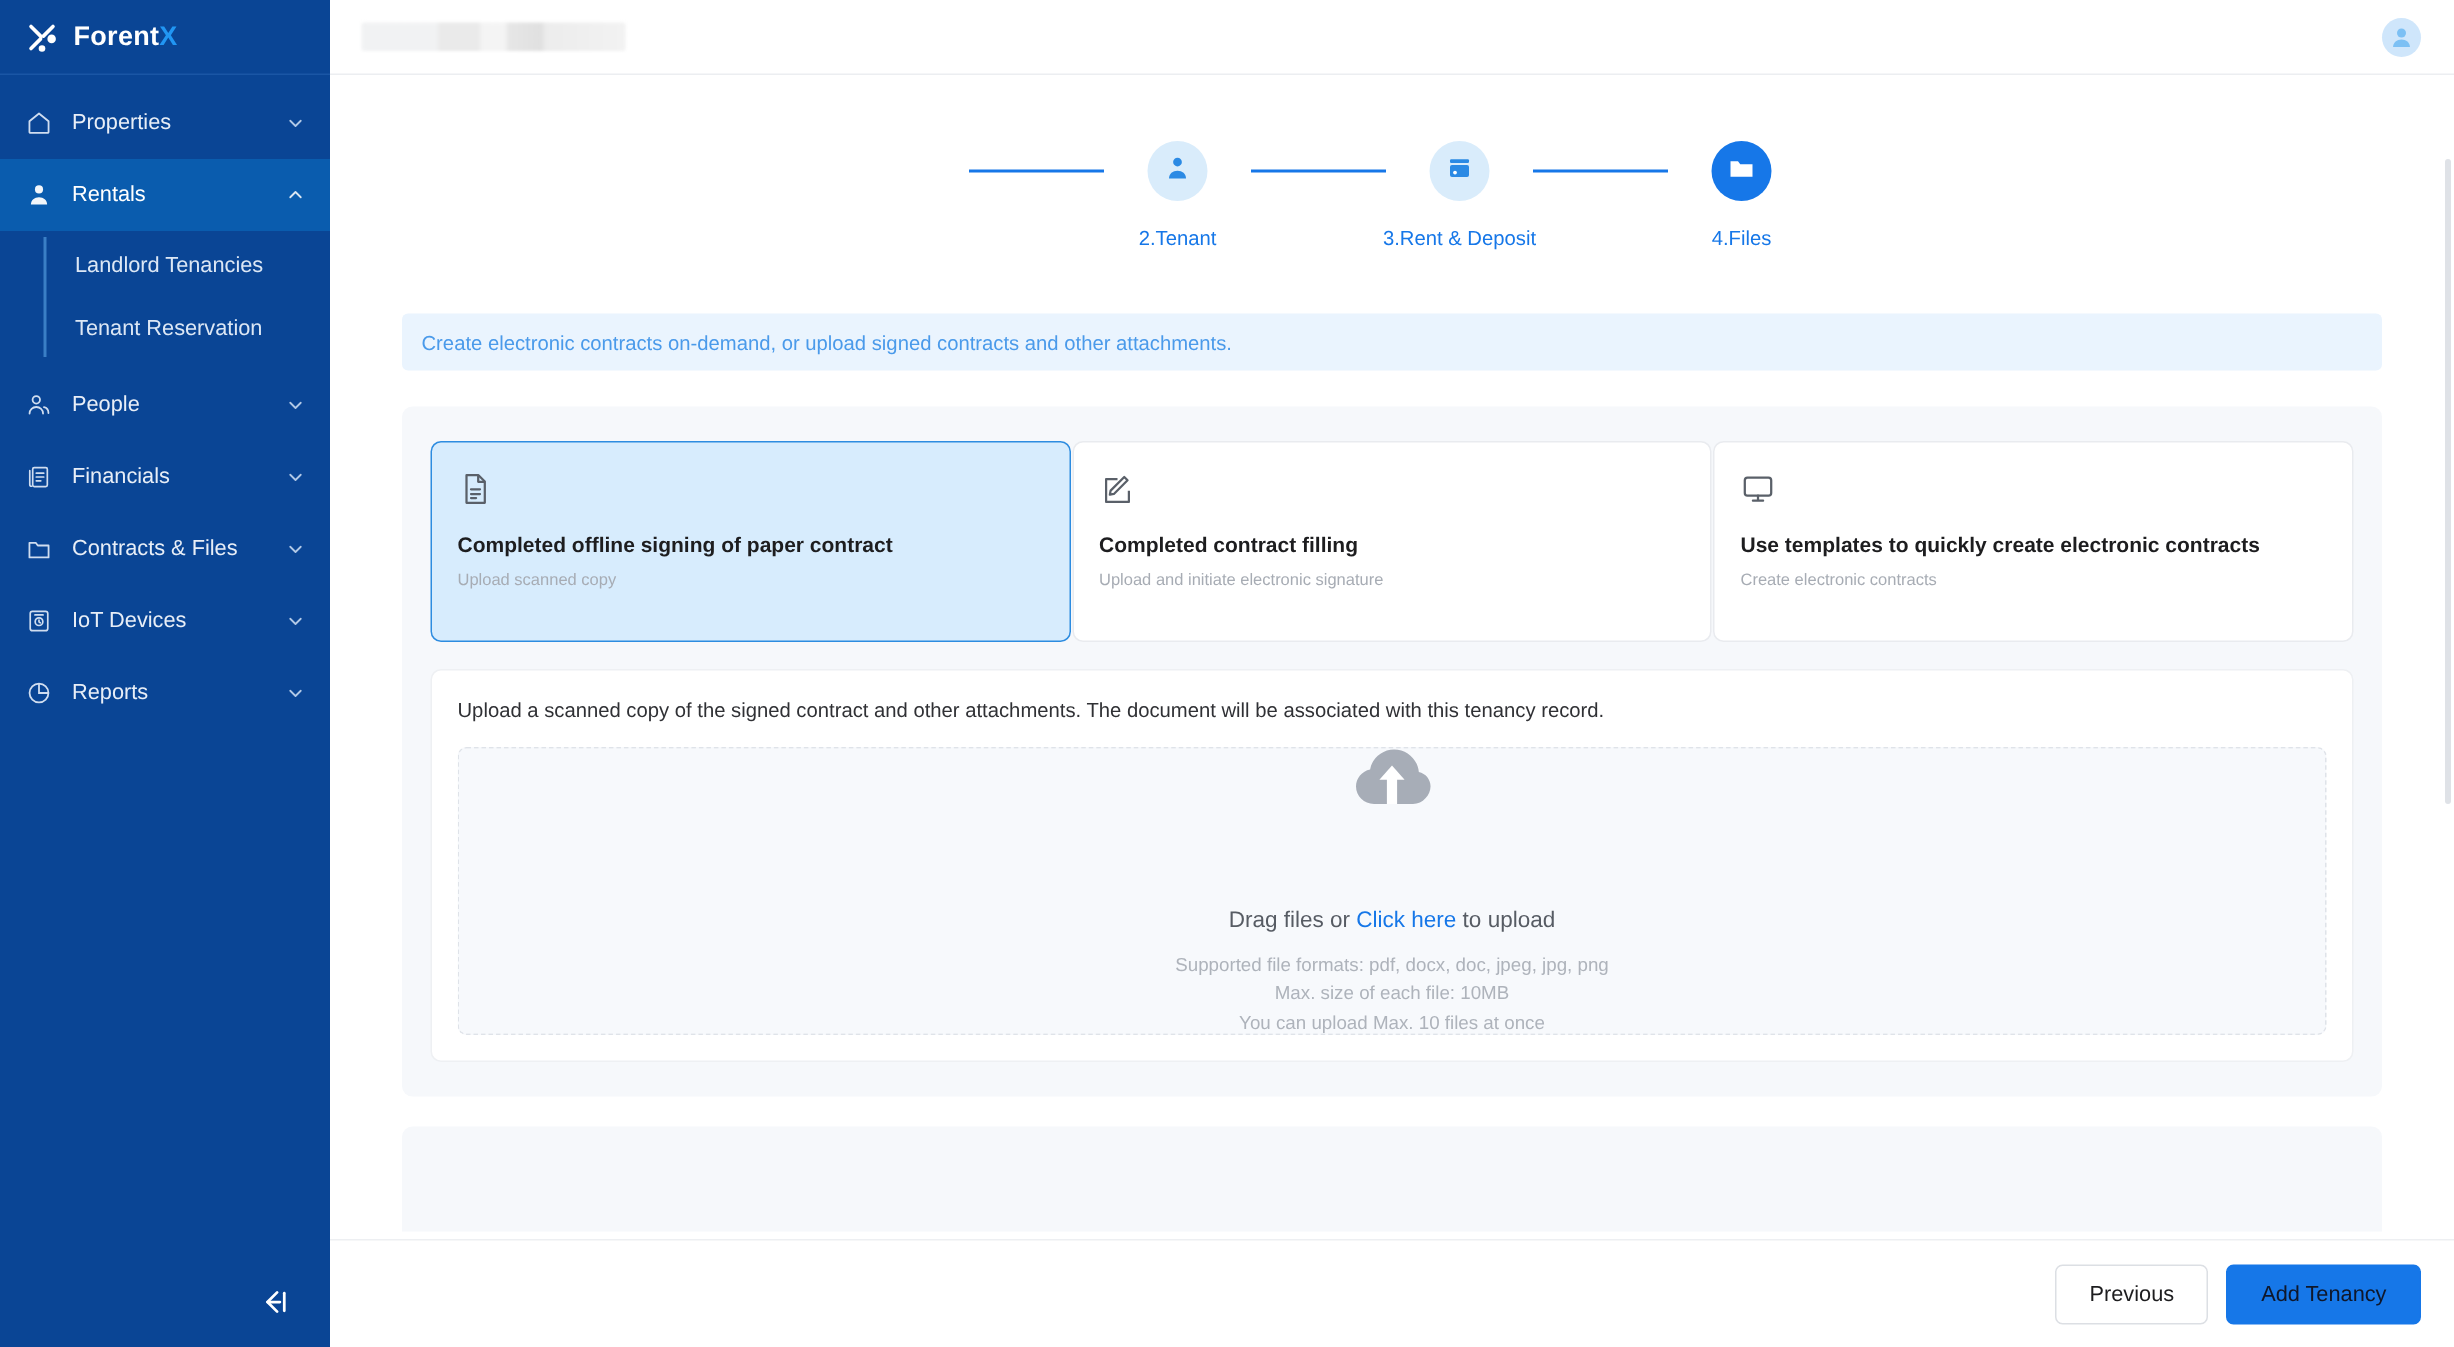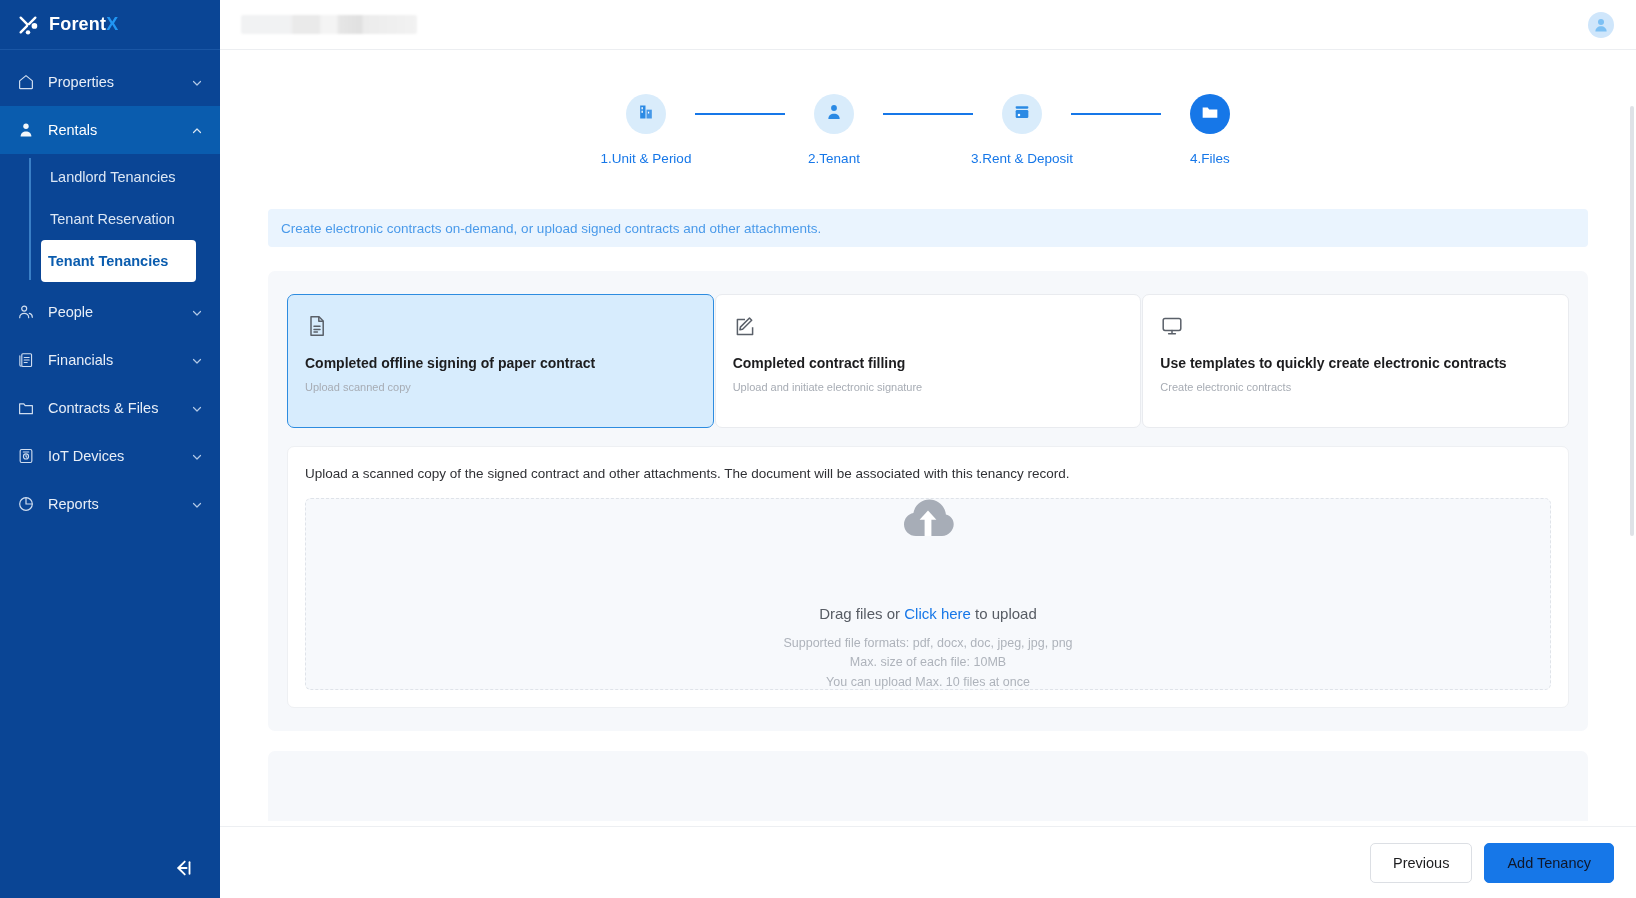--- a/index.html
+++ b/index.html
@@ -211,23 +211,20 @@
         </span>
       </div>
 
       <div class="subnav">
         <div class="sub-item">
           <span>Landlord Tenancies</span>
         </div>
         <div class="sub-item">
           <span>Tenant Reservation</span>
         </div>
-        <div class="sub-item selected">
-          <span>Tenant Tenancies</span>
-        </div>
       </div>
 
       <div class="nav-item">
         <span class="nav-ico">
           <svg viewBox="0 0 24 24" width="18" height="18" fill="none" stroke="#dbe6f5" stroke-width="1.6">
             <circle cx="9.6" cy="7.4" r="3.3"></circle>
             <path d="M3.6 19.6c0-3.5 2.7-5.8 6-5.8s6 2.3 6 5.8" stroke-linecap="round"></path>
             <path d="M16.4 13.9c2.4.5 4 2.6 4 5.2" stroke-linecap="round"></path>
           </svg>
         </span>
@@ -321,34 +318,20 @@
         <svg viewBox="0 0 24 24" width="18" height="18" fill="#7cc0f4">
           <circle cx="12" cy="8" r="4"></circle>
           <path d="M4.5 20.5c0-4.1 3.4-6.8 7.5-6.8s7.5 2.7 7.5 6.8z"></path>
         </svg>
       </div>
     </header>
 
     <div class="scroll-area">
 
       <div class="stepper">
-        <div class="step done">
-          <div class="step-circle" style="background:#d9ecfb">
-            <span>
-              <svg viewBox="0 0 24 24" width="20" height="20" fill="#2b8ae4">
-                <path d="M5 4.2h6.4v15.6H5z"></path>
-                <path d="M12.6 9.2H19v10.6h-6.4z" opacity=".85"></path>
-                <rect x="6.6" y="6.2" width="1.6" height="2.6" fill="#ffffff"></rect>
-                <rect x="6.6" y="10.4" width="1.6" height="2.6" fill="#ffffff"></rect>
-                <rect x="14.3" y="11.6" width="1.5" height="2.2" fill="#ffffff"></rect>
-              </svg>
-            </span>
-          </div>
-          <div class="step-label">1.Unit &amp; Period</div>
-        </div>
 
         <div class="step-line"></div>
 
         <div class="step done">
           <div class="step-circle" style="background:#d9ecfb">
             <span>
               <svg viewBox="0 0 24 24" width="20" height="20" fill="#2b8ae4">
                 <circle cx="12" cy="7.2" r="3.5"></circle>
                 <path d="M5.2 20.4c0-3.9 3-6.2 6.8-6.2s6.8 2.3 6.8 6.2z"></path>
               </svg>

